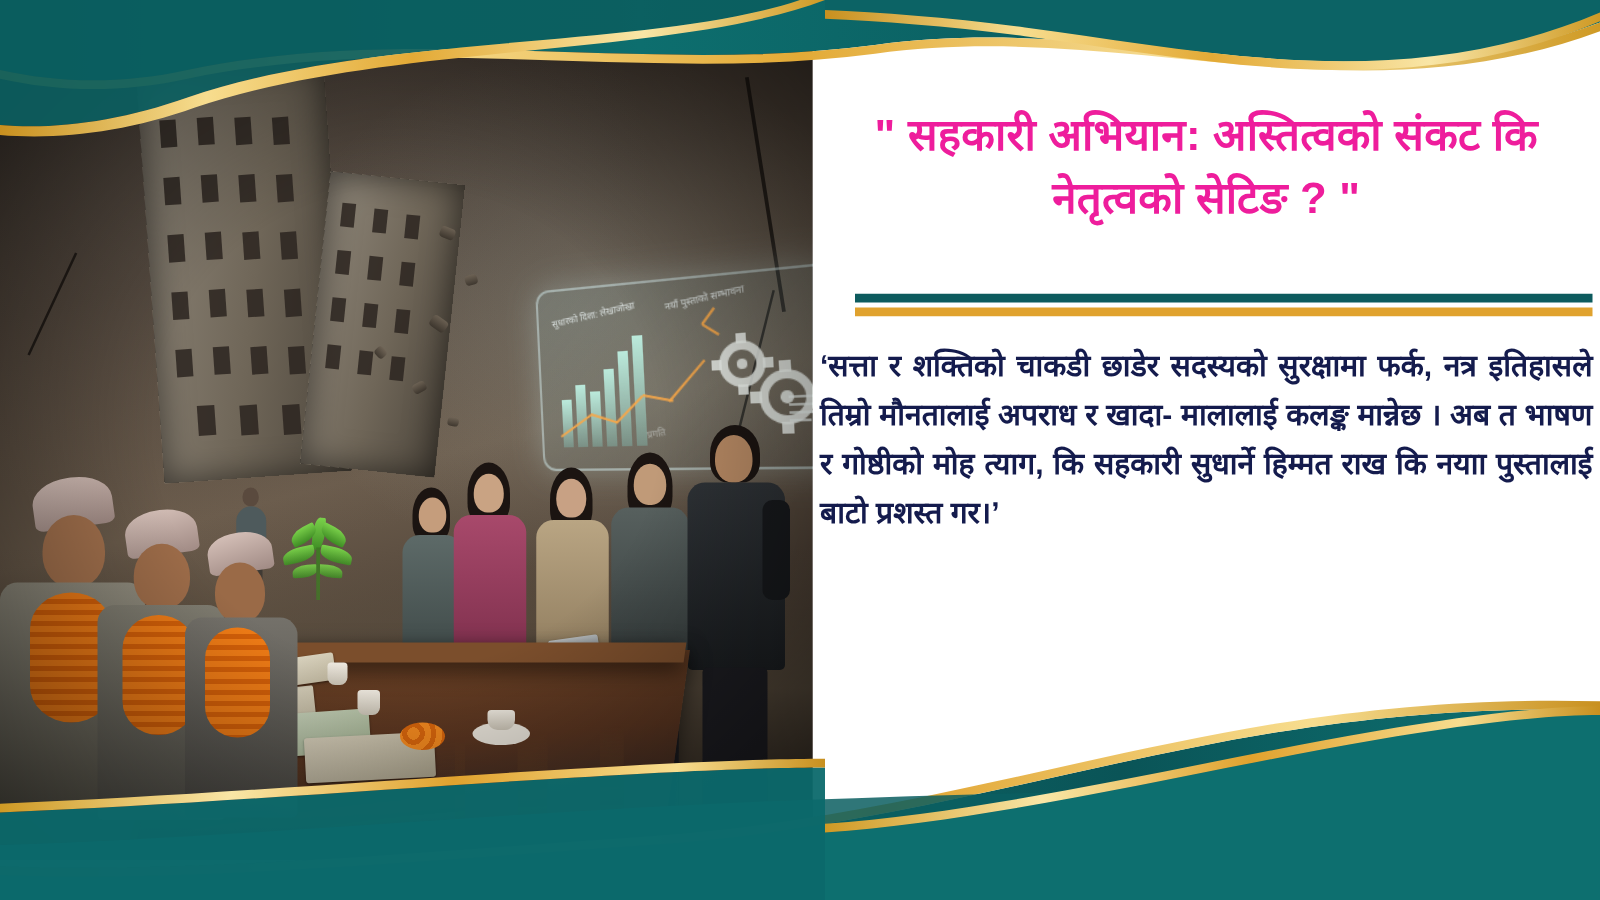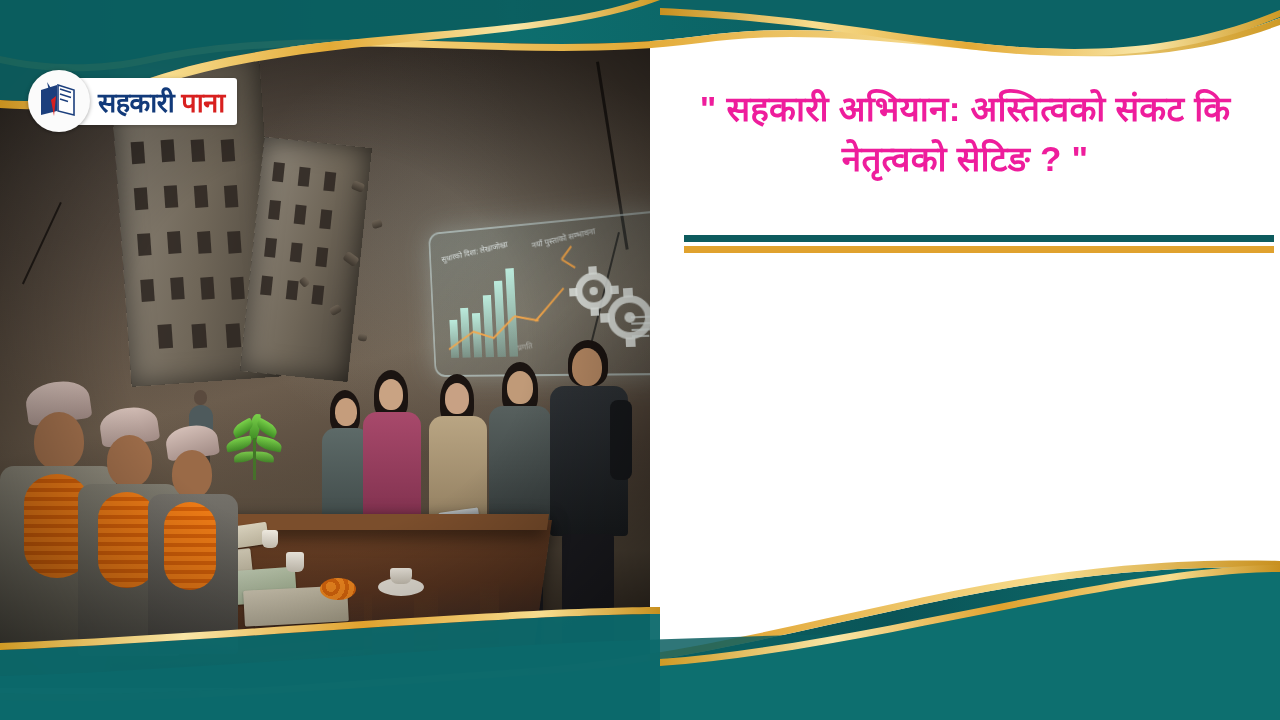--- a/index.html
+++ b/index.html
@@ -448,20 +448,21 @@
   </div>
 
   <div class="content">
     <div class="headline">" सहकारी अभियान: अस्तित्वको संकट कि नेतृत्वको सेटिङ ? "</div>
 
     <div class="divider">
       <div class="bar-teal"></div>
       <div class="bar-gold"></div>
     </div>
 
+    <div class="body-text">‘सत्ता र शक्तिको चाकडी छाडेर सदस्यको सुरक्षामा फर्क, नत्र इतिहासले तिम्रो मौनतालाई अपराध र खादा- मालालाई कलङ्क मान्नेछ । अब त भाषण र गोष्ठीको मोह त्याग, कि सहकारी सुधार्ने हिम्मत राख कि नयाा पुस्तालाई बाटो प्रशस्त गर।’</div>
   </div>
 
   <svg class="wave-layer wave-top" viewBox="0 0 1280 720" preserveAspectRatio="none">
     <defs>
       <linearGradient id="tealGradTop" x1="0" y1="0" x2="1" y2="0">
         <stop offset="0%" stop-color="#0a4f52"></stop>
         <stop offset="40%" stop-color="#0d6e6e"></stop>
         <stop offset="75%" stop-color="#0a5a5d"></stop>
         <stop offset="100%" stop-color="#0d6e6e"></stop>
       </linearGradient>
@@ -506,31 +507,14 @@
 
     <path d="M0,676 C200,670 420,648 640,640 C860,632 1060,628 1280,634 L1280,720 H0 Z" fill="#0a5e60" opacity="0.85"></path>
 
     <path d="M0,650 C150,644 320,630 460,622 C560,616 620,614 660,614 L660,720 H0 Z" fill="#0c696b" opacity="0.95"></path>
     <path d="M0,650 C150,644 320,630 460,622 C560,616 620,614 660,614 L660,607 C620,607 560,609 460,615 C320,623 150,637 0,643 Z" fill="url(#goldGradBot)"></path>
 
     <path d="M660,666 C800,656 960,616 1100,592 C1180,578 1240,572 1280,572 L1280,720 H660 Z" fill="#0d6f6f"></path>
     <path d="M660,666 C800,656 960,616 1100,592 C1180,578 1240,572 1280,572 L1280,565 C1240,565 1180,571 1100,585 C960,609 800,649 660,659 Z" fill="url(#goldGradBot)"></path>
   </svg>
 
-  <div class="logo-wrap">
-    <div class="logo-circle">
-      <svg width="44" height="42" viewBox="0 0 44 42">
-        <path d="M4 10 L20 5 L20 31 L4 35 Z" fill="#1c3f7d"></path>
-        <path d="M21 5 L37 10 L37 35 L21 31 Z" fill="#ffffff" stroke="#1c3f7d" stroke-width="1.6"></path>
-        <path d="M23 9 L34 12.5" stroke="#1c3f7d" stroke-width="1.4"></path>
-        <path d="M23 14 L34 17.5" stroke="#1c3f7d" stroke-width="1.4"></path>
-        <path d="M23 19 L31 21.5" stroke="#1c3f7d" stroke-width="1.4"></path>
-        <path d="M10 2 L19 16 L14 20 Z" fill="#1c3f7d"></path>
-        <path d="M14 20 L19 16 L17 36 Z" fill="#d8201f"></path>
-      </svg>
-    </div>
-    <div class="logo-plate">
-      <span class="logo-word1">सहकारी</span>
-      <span class="logo-word2">पाना</span>
-    </div>
-  </div>
 
 </div>
 
 </body></html>

